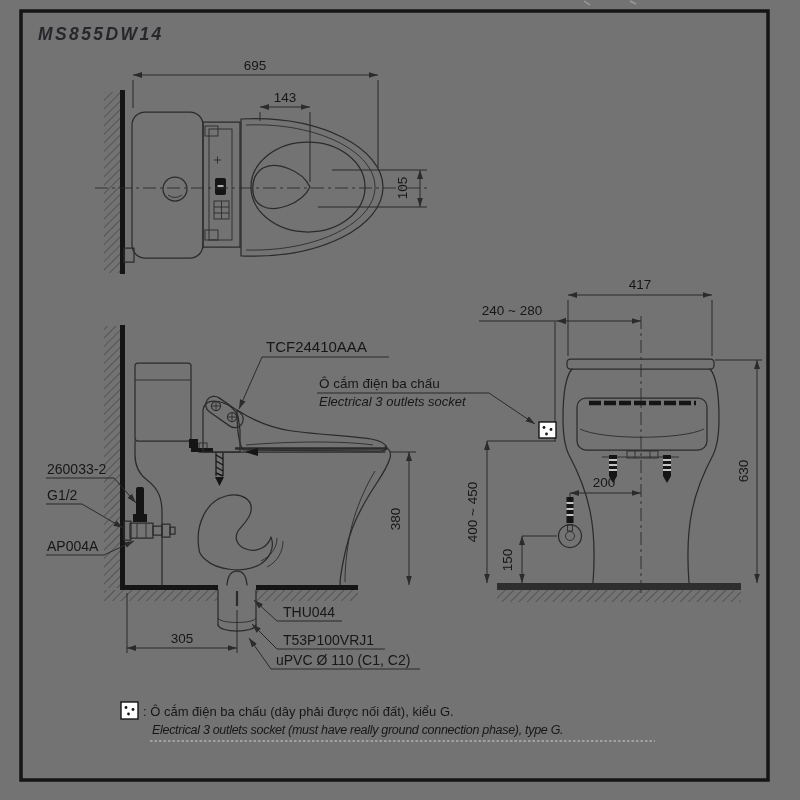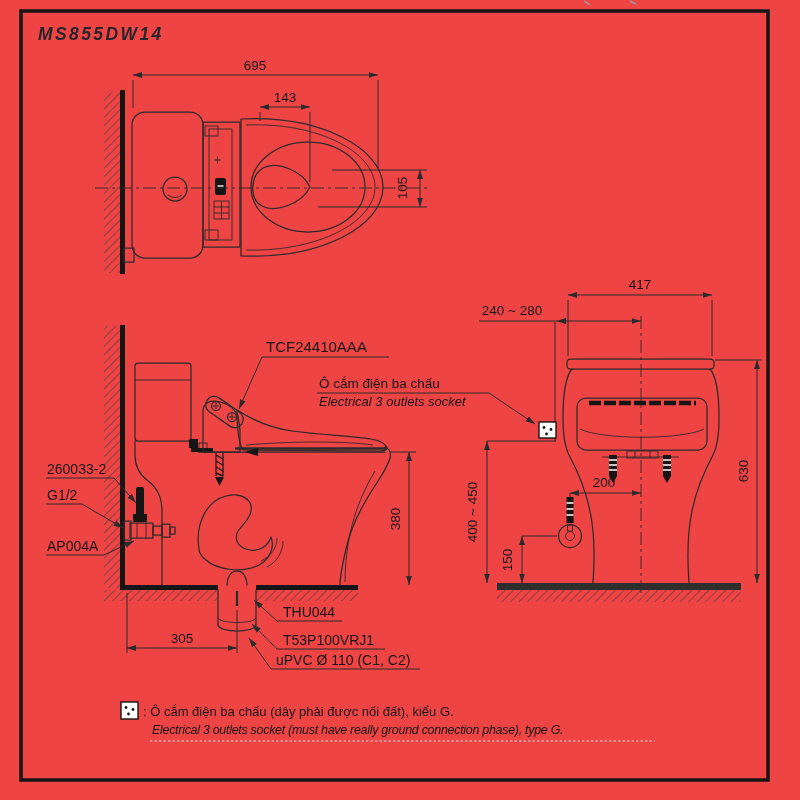--- a/index.html
+++ b/index.html
@@ -1,16 +1,16 @@
 <!DOCTYPE html>
 <html><head>
 <meta charset="utf-8">
 <style>
   html,body{margin:0;padding:0;background:#fff;}
-  #stage{position:relative;width:800px;height:800px;background:#ef4444;overflow:hidden;
+  #stage{position:relative;width:800px;height:800px;background:#737373;overflow:hidden;
          font-family:"Liberation Sans", sans-serif;}
   svg{position:absolute;left:0;top:0;}
   .ln{stroke:#2b2b2b;stroke-width:1.25;fill:none;stroke-linecap:round;stroke-linejoin:round;}
   .thin{stroke:#2b2b2b;stroke-width:0.9;fill:none;}
   .dim{stroke:#2b2b2b;stroke-width:1;fill:none;}
   .cl{stroke:#2b2b2b;stroke-width:0.9;fill:none;stroke-dasharray:13 4 3 4;}
   .dk{fill:#151515;stroke:none;}
   .wn{stroke:#ffffff;stroke-width:1.3;fill:none;}
   text{fill:#17171a;font-family:"Liberation Sans", sans-serif;}
   .t-dim{font-size:13.5px;}

